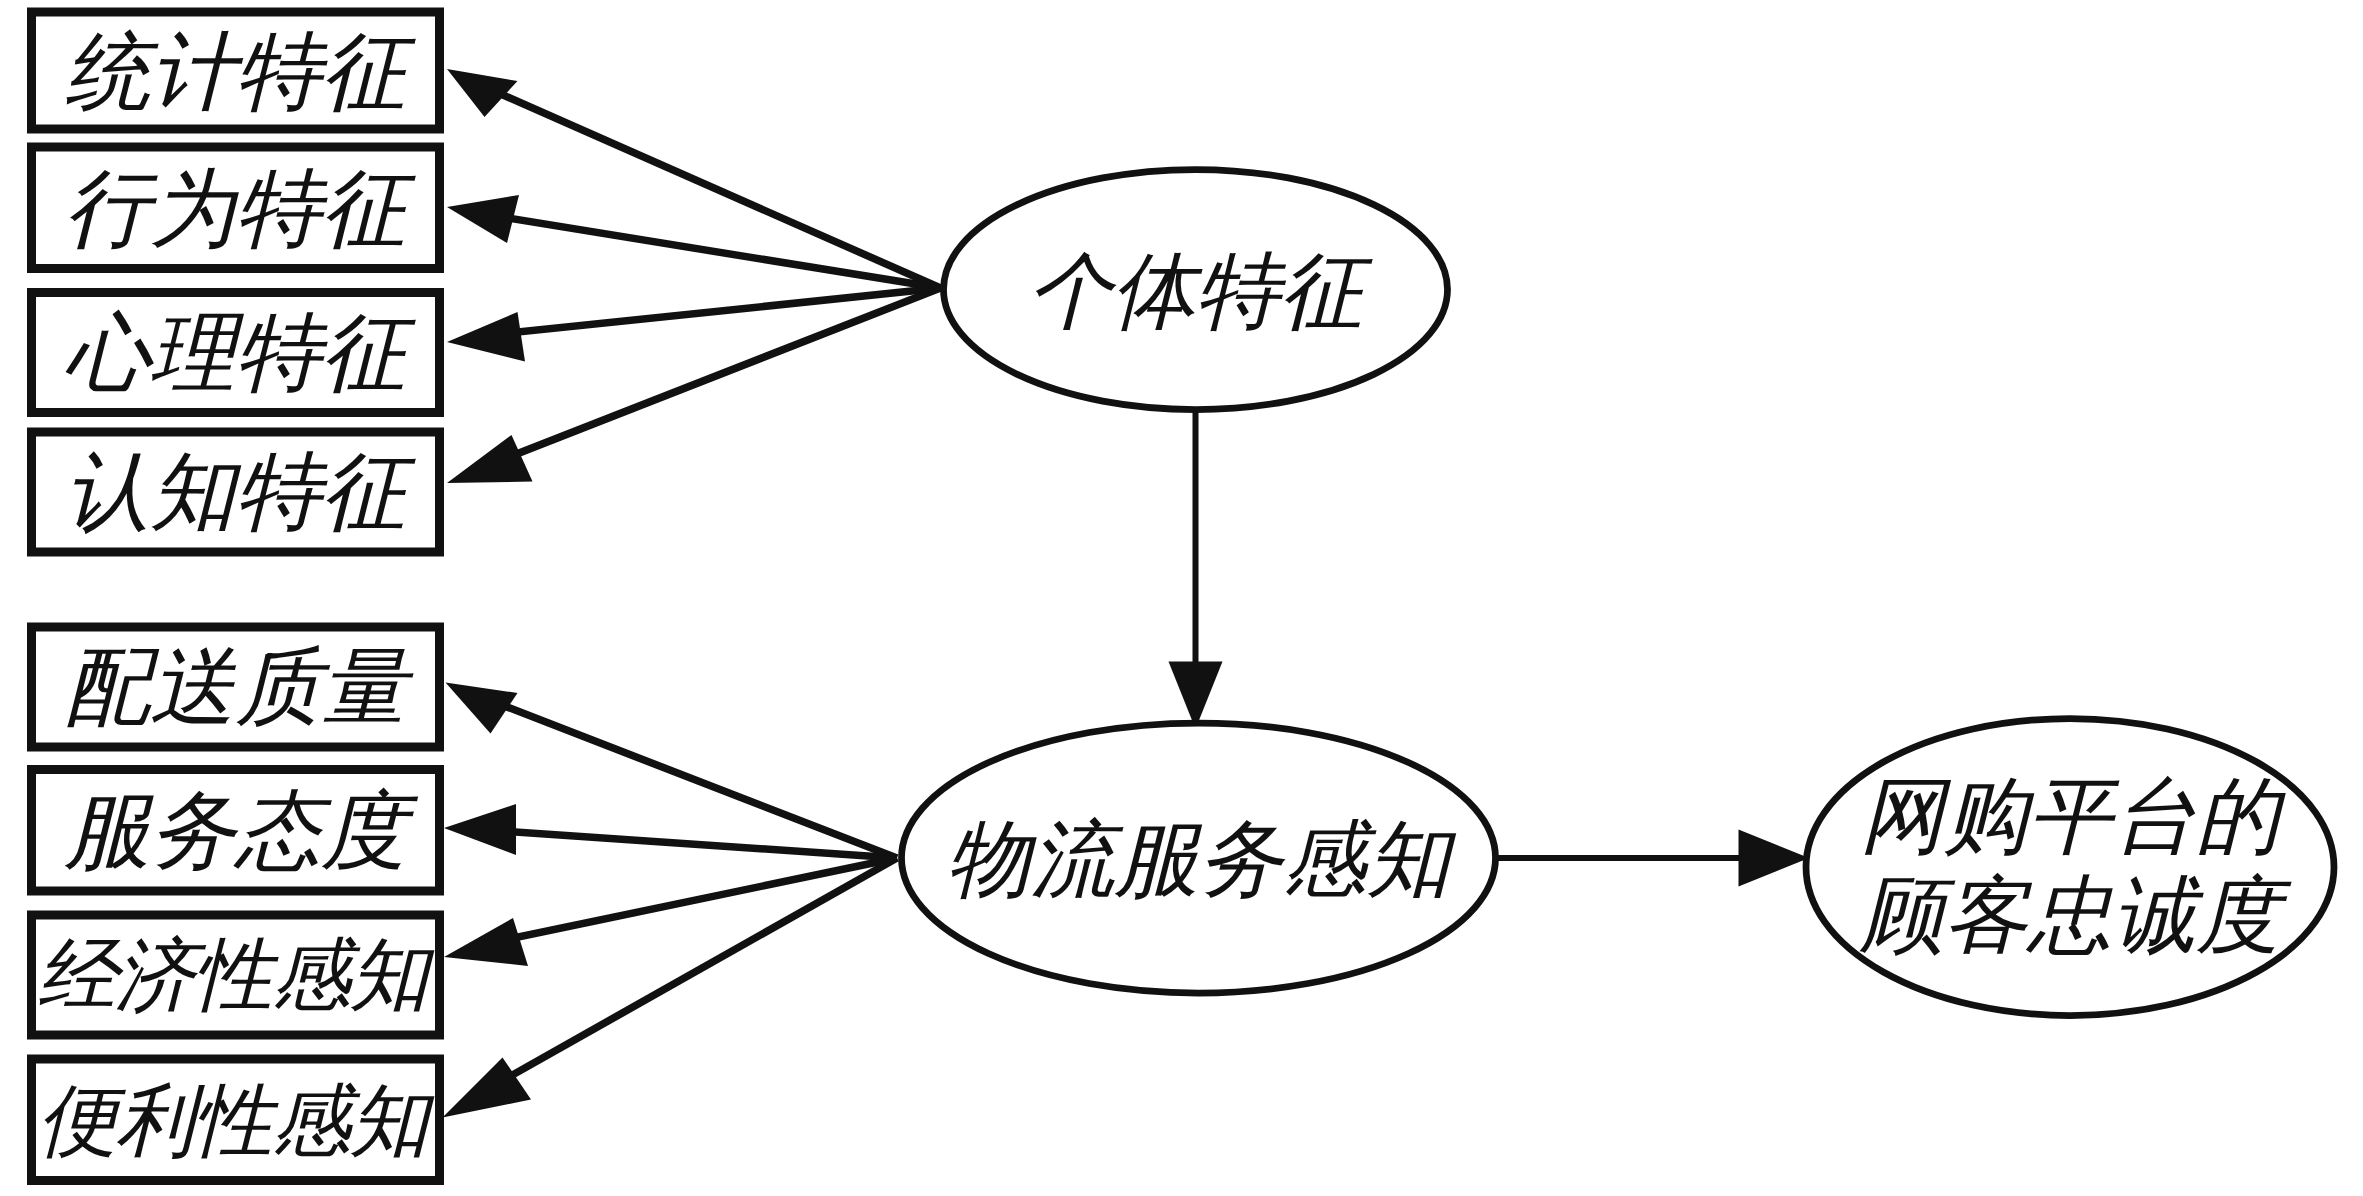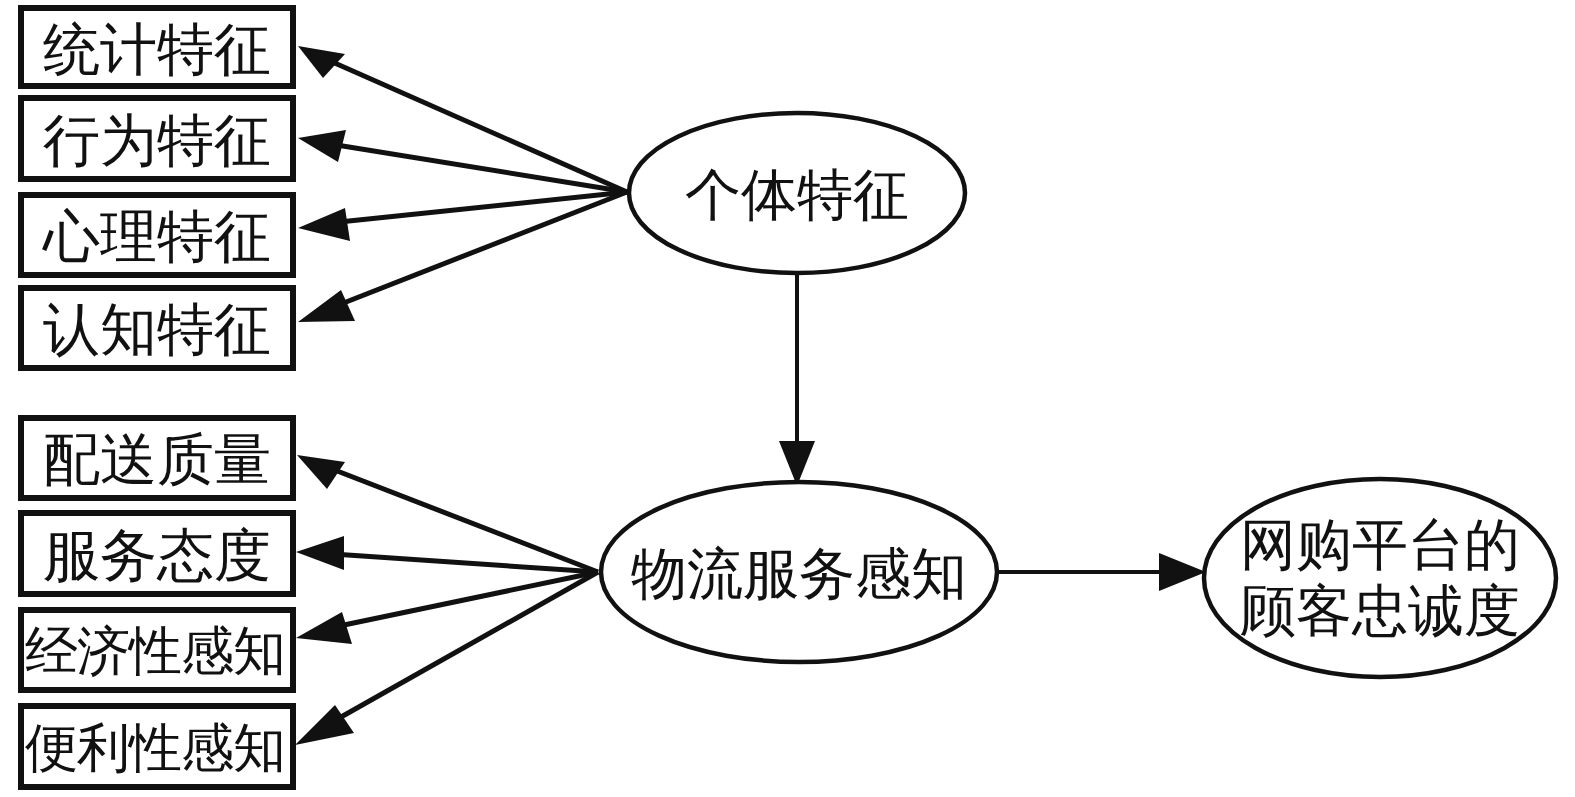--- a/index.html
+++ b/index.html
@@ -9,20 +9,21 @@
   }
   body {
     font-family: "Liberation Serif", "DejaVu Serif", serif;
   }
   #diagram-root {
     position: relative;
     width: 1575px;
     height: 797px;
     background: #ffffff;
     overflow: hidden;
+    font-style: italic;
   }
   #diagram-svg {
     position: absolute;
     top: 0;
     left: 0;
     width: 1575px;
     height: 797px;
     display: block;
   }
   .node-box {

